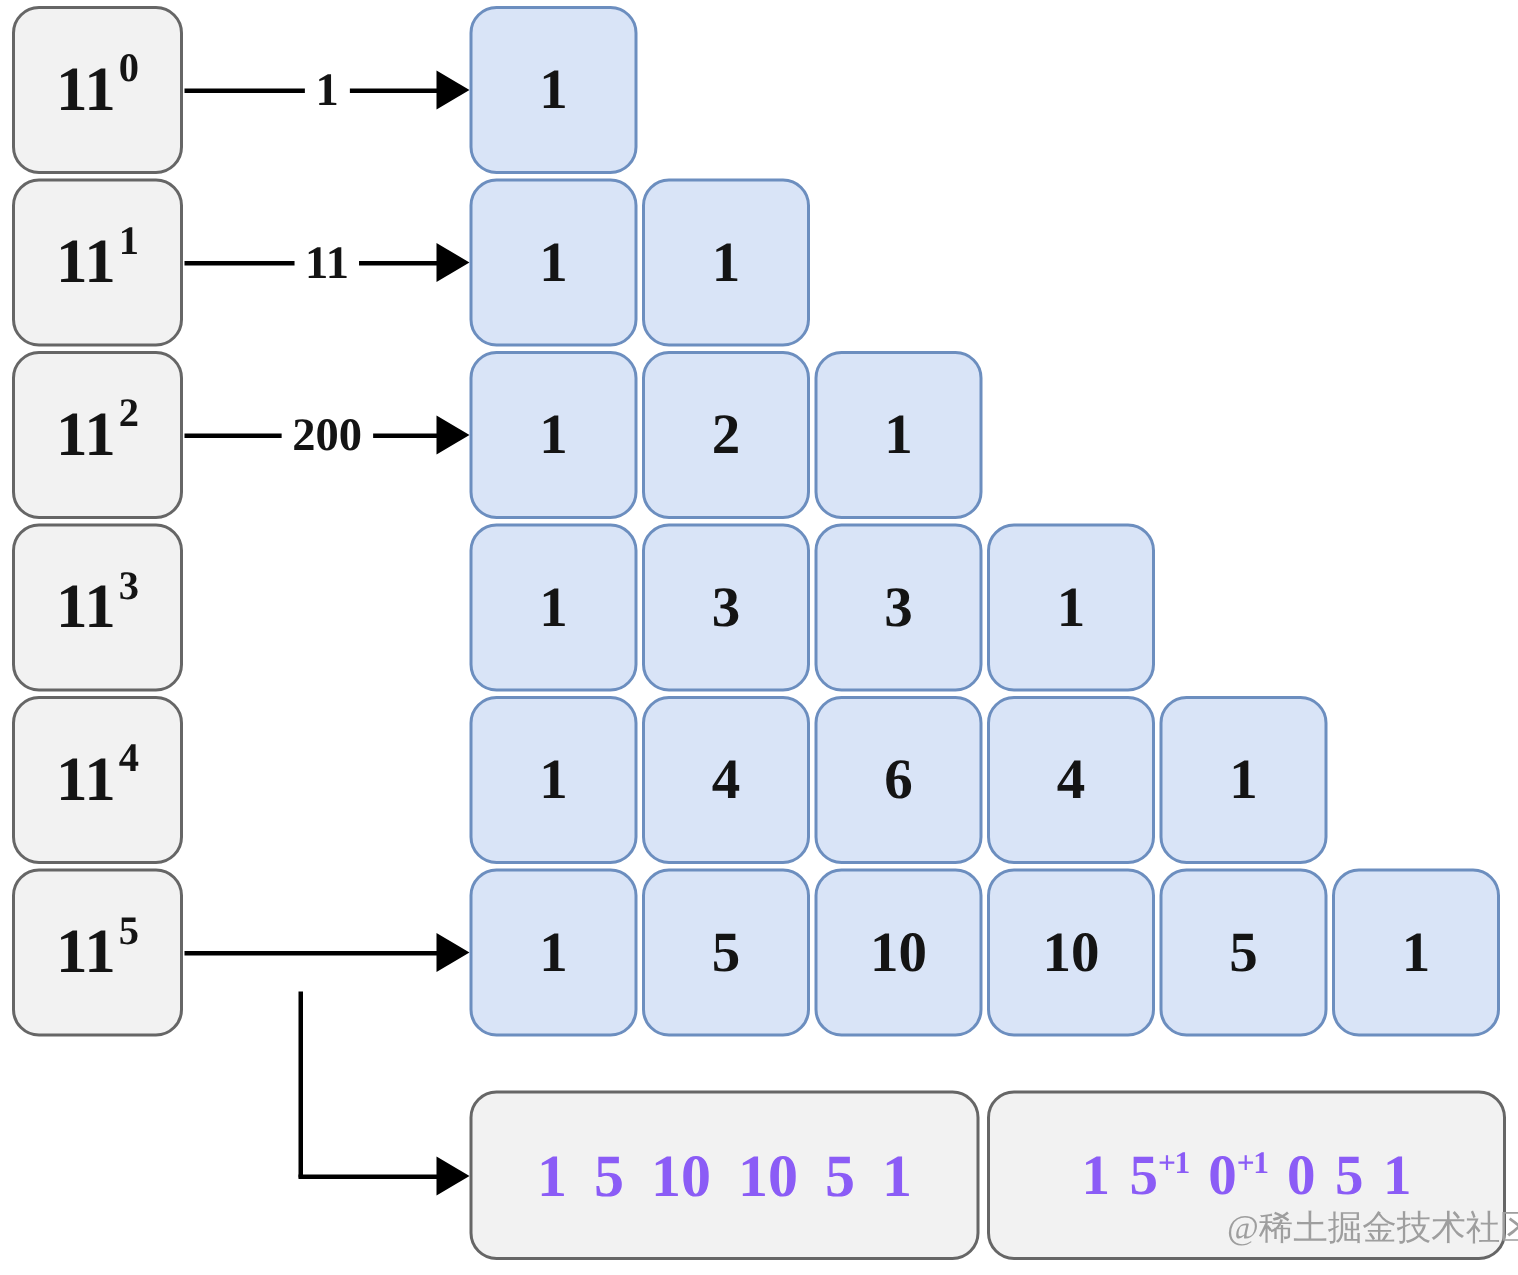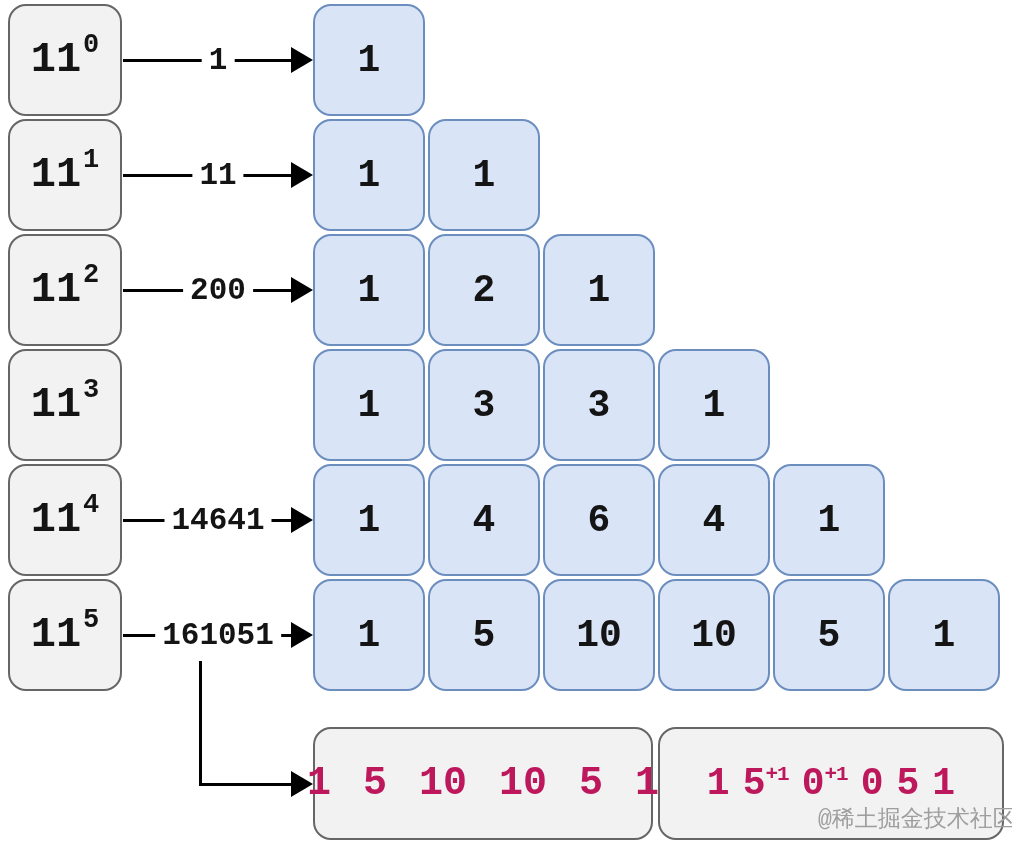--- a/index.html
+++ b/index.html
@@ -5,21 +5,21 @@
   html, body {
     margin: 0;
     padding: 0;
     background: #ffffff;
   }
   .canvas {
     position: relative;
     width: 1012px;
     height: 850px;
     background: #ffffff;
-    font-family: Liberation Mono, monospace;
+    font-family: Liberation Serif, serif;
     overflow: hidden;
   }
   .rbox {
     position: absolute;
     box-sizing: border-box;
     border-radius: 18px;
     display: flex;
     align-items: center;
     justify-content: center;
   }
@@ -79,21 +79,21 @@
     white-space: nowrap;
   }
   .vline, .hline {
     position: absolute;
     background: var(--arrow, #000);
   }
   .result-box {
     background: var(--box-fill, #f2f2f2);
     border: 2px solid var(--box-border, #666666);
     font-weight: bold;
-    color: #be185d;
+    color: #8b5cf6;
   }
   .expanded-text {
     font-size: 40px;
     word-spacing: 8px;
     white-space: nowrap;
   }
   .token-row {
     display: flex;
     align-items: center;
     gap: 13px;
@@ -161,38 +161,32 @@
       <span class="power-exp">3</span>
     </div>
     <div class="rbox cell" style="left: 313px; top: 349px; width: 112px; height: 112px;">1</div>
     <div class="rbox cell" style="left: 428px; top: 349px; width: 112px; height: 112px;">3</div>
     <div class="rbox cell" style="left: 543px; top: 349px; width: 112px; height: 112px;">3</div>
     <div class="rbox cell" style="left: 658px; top: 349px; width: 112px; height: 112px;">1</div>
     <div class="rbox power-box" style="left: 8px; top: 464px; width: 114px; height: 112px;">
       <span>11</span>
       <span class="power-exp">4</span>
     </div>
-    <div class="arrow" style="left: 123px; top: 464px; width: 190px; height: 112px;">
-      <div class="arrow-line"></div>
-      <div class="arrow-head"></div>
-      <div class="arrow-label">14641</div>
-    </div>
     <div class="rbox cell" style="left: 313px; top: 464px; width: 112px; height: 112px;">1</div>
     <div class="rbox cell" style="left: 428px; top: 464px; width: 112px; height: 112px;">4</div>
     <div class="rbox cell" style="left: 543px; top: 464px; width: 112px; height: 112px;">6</div>
     <div class="rbox cell" style="left: 658px; top: 464px; width: 112px; height: 112px;">4</div>
     <div class="rbox cell" style="left: 773px; top: 464px; width: 112px; height: 112px;">1</div>
     <div class="rbox power-box" style="left: 8px; top: 579px; width: 114px; height: 112px;">
       <span>11</span>
       <span class="power-exp">5</span>
     </div>
     <div class="arrow" style="left: 123px; top: 579px; width: 190px; height: 112px;">
       <div class="arrow-line"></div>
       <div class="arrow-head"></div>
-      <div class="arrow-label">161051</div>
     </div>
     <div class="rbox cell" style="left: 313px; top: 579px; width: 112px; height: 112px;">1</div>
     <div class="rbox cell" style="left: 428px; top: 579px; width: 112px; height: 112px;">5</div>
     <div class="rbox cell" style="left: 543px; top: 579px; width: 112px; height: 112px;">10</div>
     <div class="rbox cell" style="left: 658px; top: 579px; width: 112px; height: 112px;">10</div>
     <div class="rbox cell" style="left: 773px; top: 579px; width: 112px; height: 112px;">5</div>
     <div class="rbox cell" style="left: 888px; top: 579px; width: 112px; height: 112px;">1</div>
     <div class="arrow" style="left: 0px; top: 0px; width: 0px; height: 0px; overflow: visible;">
       <div class="vline" style="left: 199px; top: 661px; width: 3px; height: 124px;"></div>
       <div class="hline" style="left: 199px; top: 783px; width: 94px; height: 3px;"></div>

